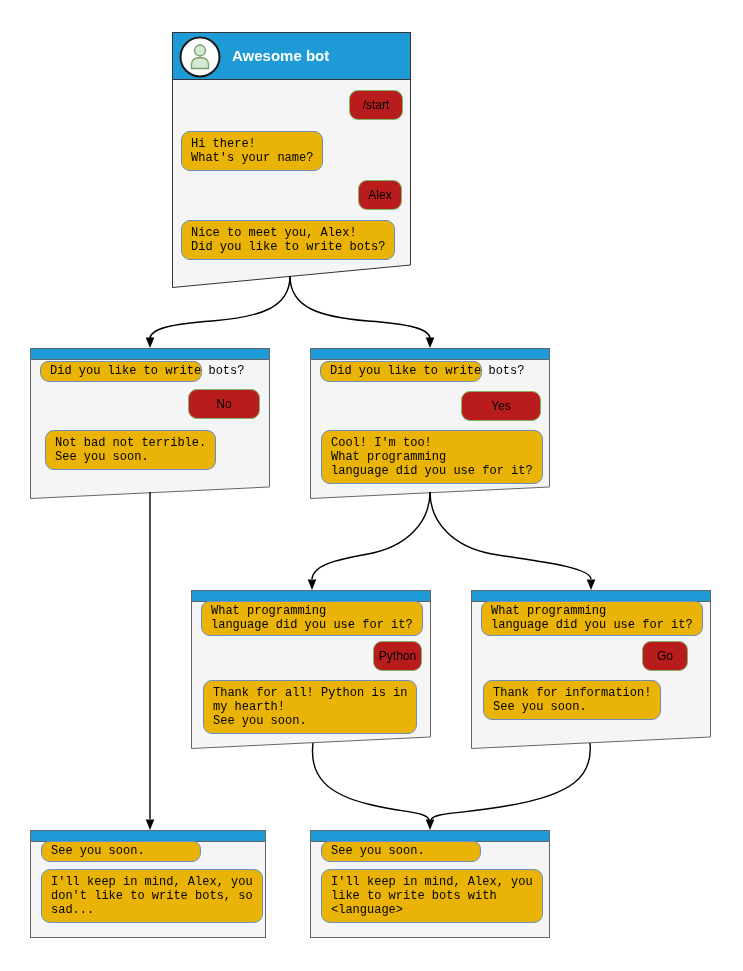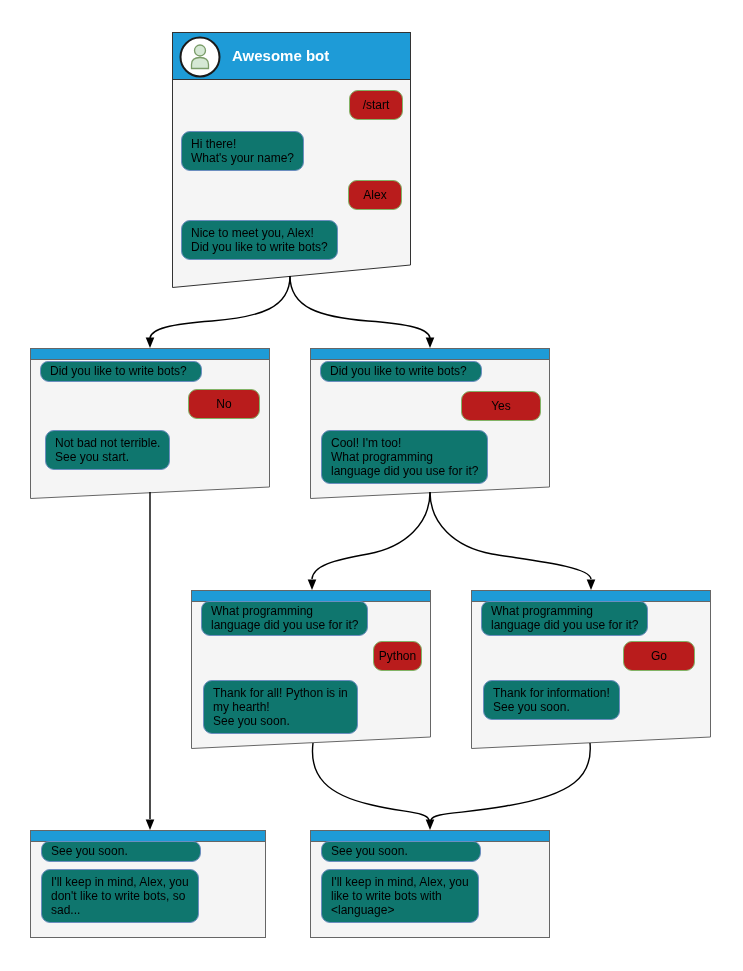--- a/index.html
+++ b/index.html
@@ -6,21 +6,21 @@
   .canvas{
     position:relative;width:743px;height:971px;background:#ffffff;
     font-family:"Liberation Sans", sans-serif;color:#000;overflow:hidden;
   }
   .layer{position:absolute;left:0;top:0;}
   .window{position:absolute;}
   .bubble{
     position:absolute;font-size:12px;line-height:14px;white-space:pre;
     border-radius:9px;border:1px solid;padding:5px 9px;box-sizing:border-box;
   }
-  .bot{background:#0f766e;border-color:#6C8EBF;}
+  .bot{background:#eab308;border-color:#6C8EBF;font-family:Liberation Mono, monospace;}
   .user{background:#b91c1c;border-color:#82B366;text-align:center;padding:7px 2px;}
   .flush{padding-top:2px;padding-bottom:3px;border-top-left-radius:8px;border-top-right-radius:8px;}
   .root-header{position:absolute;left:0;top:0;width:100%;height:33px;display:flex;align-items:center;text-align:right;}
   .root-title{position:absolute;left:60px;top:0;height:47px;display:flex;align-items:center;
     color:#fff;font-weight:bold;font-size:15px;}
   .avatar-svg{position:absolute;left:7px;top:3px;}
 </style>
 </head>
 <body>
 
@@ -76,30 +76,30 @@
         <g fill="#D5E8D4" stroke="#7a9c68" stroke-width="1.3">
           <circle cx="21" cy="15.5" r="5.5"></circle>
           <path d="M12.5,33.5 L12.5,29.5 Q12.5,22.5 21,22.5 Q29.5,22.5 29.5,29.5 L29.5,33.5 Z"></path>
         </g>
       </svg>
       <div class="root-title">Awesome bot</div>
     </div>
     <div class="bubble user" style="right:8px;top:58px;width:54px;">/start</div>
     <div class="bubble bot" style="left:9px;top:99px;">Hi there!
 What's your name?</div>
-    <div class="bubble user" style="right:9px;top:148px;width:54px;">Alex</div>
+    <div class="bubble user" style="right:9px;top:148px;width:44px;">Alex</div>
     <div class="bubble bot" style="left:9px;top:188px;">Nice to meet you, Alex!
 Did you like to write bots?</div>
   </div>
 
   <div class="window" style="left:30px;top:348px;width:240px;height:151px;">
     <div class="bubble bot flush" style="left:10px;top:13px;width:162px;">Did you like to write bots?</div>
     <div class="bubble user" style="right:10px;top:41px;width:72px;">No</div>
     <div class="bubble bot" style="left:15px;top:82px;">Not bad not terrible.
-See you start.</div>
+See you soon.</div>
   </div>
 
   <div class="window" style="left:310px;top:348px;width:240px;height:151px;">
     <div class="bubble bot flush" style="left:10px;top:13px;width:162px;">Did you like to write bots?</div>
     <div class="bubble user" style="right:9px;top:43px;width:80px;">Yes</div>
     <div class="bubble bot" style="left:11px;top:82px;">Cool! I'm too!
 What programming
 language did you use for it?</div>
   </div>
 
@@ -108,21 +108,21 @@
 language did you use for it?</div>
     <div class="bubble user" style="right:9px;top:51px;width:49px;">Python</div>
     <div class="bubble bot" style="left:12px;top:90px;">Thank for all! Python is in
 my hearth!
 See you soon.</div>
   </div>
 
   <div class="window" style="left:471px;top:590px;width:240px;height:159px;">
     <div class="bubble bot flush" style="left:10px;top:11px;">What programming
 language did you use for it?</div>
-    <div class="bubble user" style="right:16px;top:51px;width:72px;">Go</div>
+    <div class="bubble user" style="right:23px;top:51px;width:46px;">Go</div>
     <div class="bubble bot" style="left:12px;top:90px;">Thank for information!
 See you soon.</div>
   </div>
 
   <div class="window" style="left:30px;top:830px;width:236px;height:108px;">
     <div class="bubble bot flush" style="left:11px;top:11px;width:160px;">See you soon.</div>
     <div class="bubble bot" style="left:11px;top:39px;">I'll keep in mind, Alex, you
 don't like to write bots, so
 sad...</div>
   </div>

